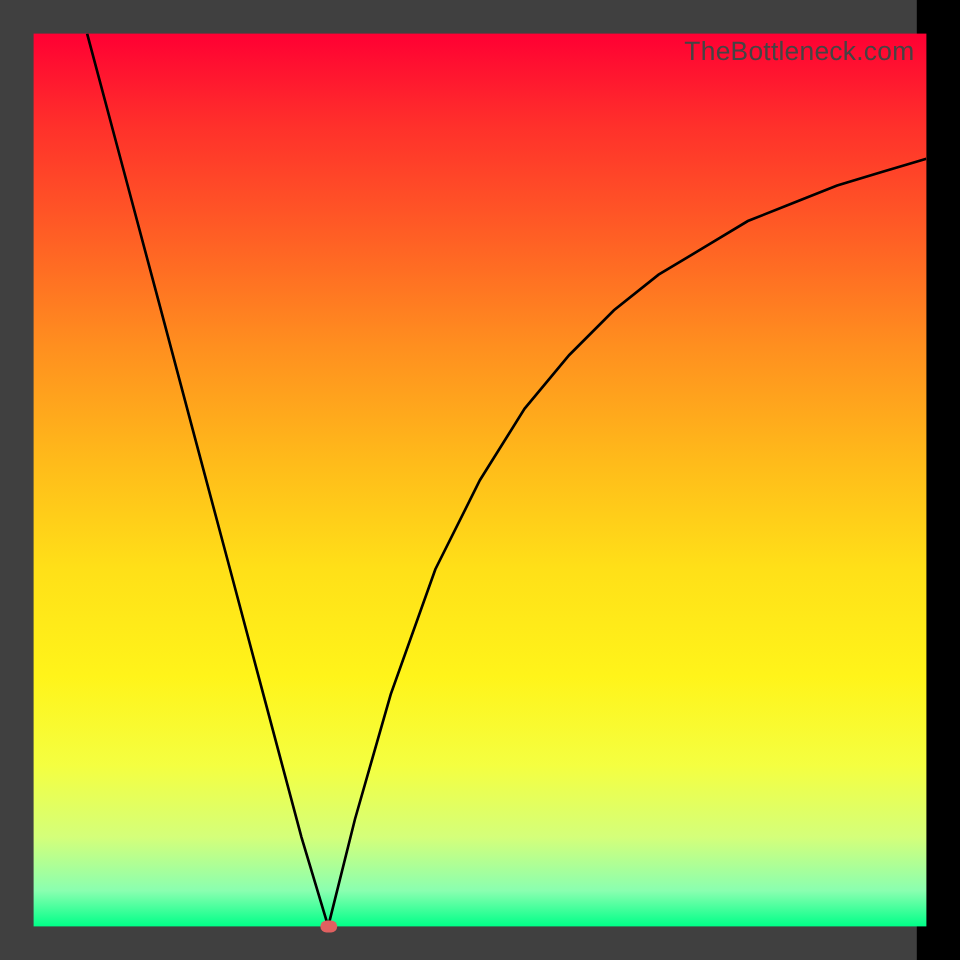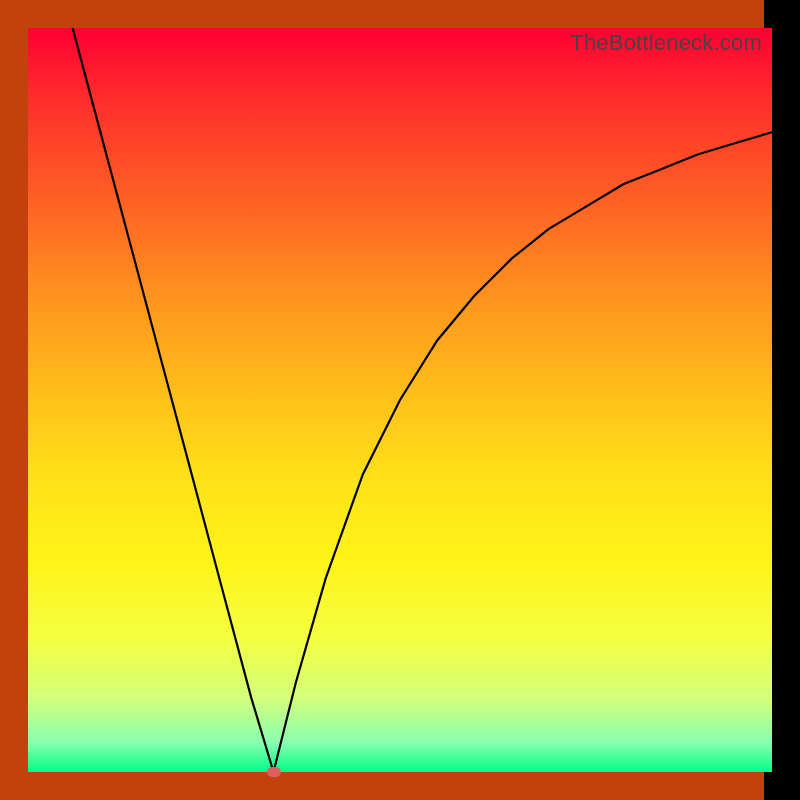--- a/index.html
+++ b/index.html
@@ -3,21 +3,21 @@
 <meta charset="utf-8">
 <style>
   * { margin: 0; padding: 0; box-sizing: border-box; }
   html, body { width: 800px; height: 800px; overflow: hidden; }
   body { background: #000; font-family: Arial, Helvetica, sans-serif; }
 
   .frame {
     position: absolute;
     top: 0; left: 0;
     width: 764px; height: 800px;
-    background: #c2410c;
+    background: #404040;
   }
 
   .plot {
     position: absolute;
     left: 28px;
     top: 28px;
     width: 744px;
     height: 744px;
     background: linear-gradient(to bottom,
       #ff0033 0%,

